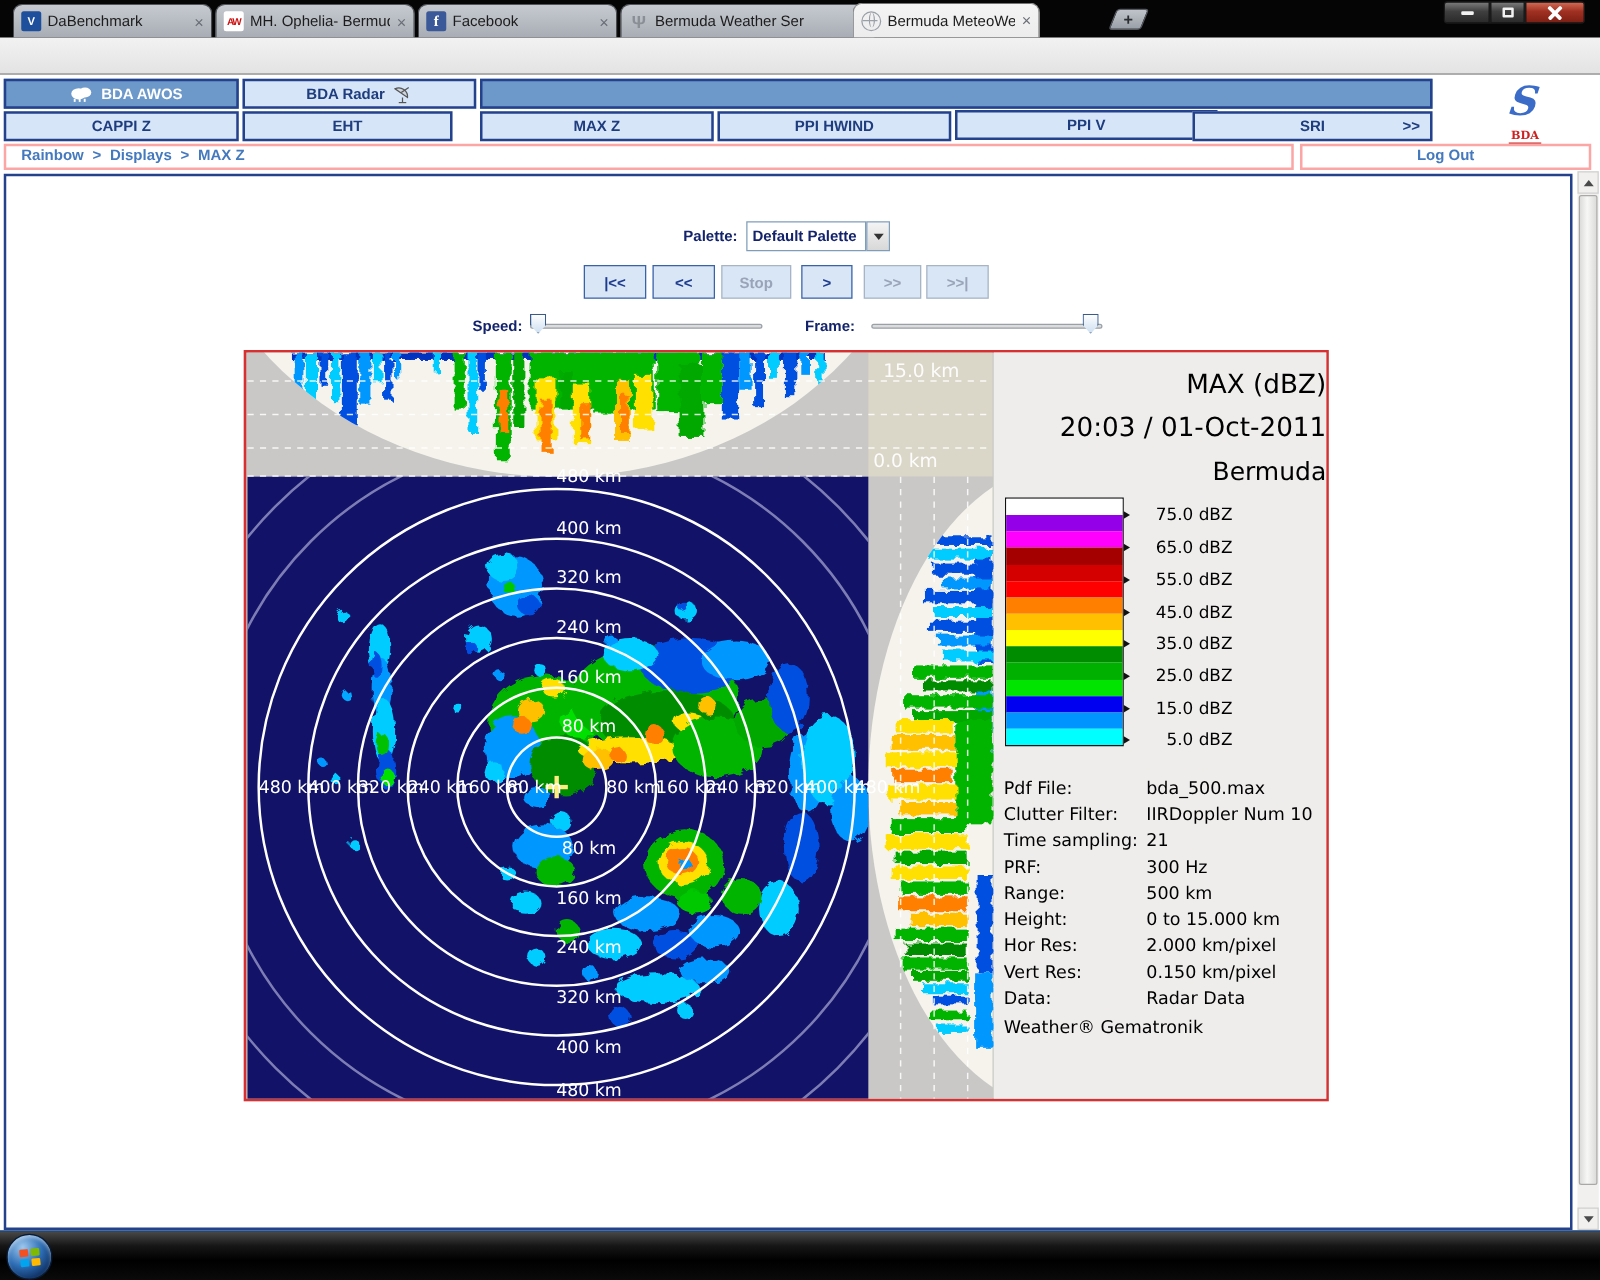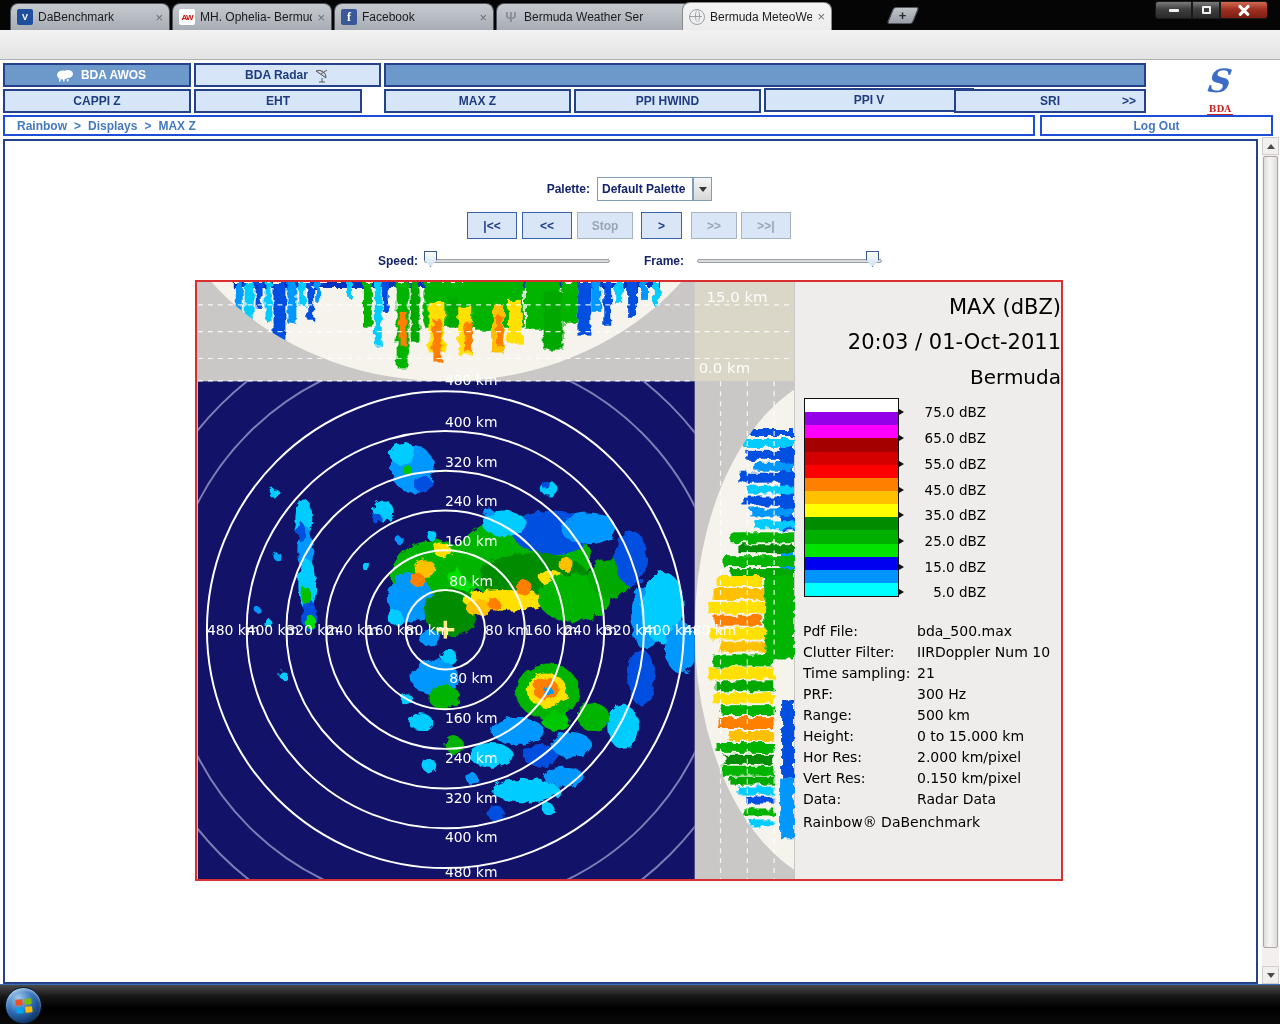--- a/index.html
+++ b/index.html
@@ -51,21 +51,21 @@
   .site-globe { width:13px; height:13px; border-radius:50%; border:1.5px solid #8a8a8a; position:relative; flex:0 0 13px;}
   .site-globe::before { content:""; position:absolute; left:0; top:4.5px; width:10px; height:1.5px; background:#8a8a8a;}
 
   
   .page { left:0; top:60px; width:1280px; height:924px; background:#fff; }
   .navbtn { height:24px; border:2px solid #24418c; display:flex; align-items:center; justify-content:center;
     gap:6px; font-size:12px; font-weight:bold; cursor:pointer; }
   .steel { background:#6d98ca; color:#fff; }
   .lite  { background:#d6e6f8; color:#1e3c7e; }
   .more  { position:absolute; right:8px; color:#1e3c7e; font-weight:bold; }
-  .crumbbox { border:2px solid #1d4ed8; display:flex; align-items:center; font-size:12px; font-weight:bold; color:#4479be; }
+  .crumbbox { border:2px solid #fca5a5; display:flex; font-size:12px; font-weight:bold; color:#4479be; }
   .crumbbox span { margin-right:7px; cursor:pointer; }
   .contentbox { left:3px; top:79px; width:1255px; height:845px; border:2px solid #24418c; background:#fff; }
   .disp-title { left:0; top:85px; width:1255px; text-align:center; color:#1e3c8e; font-size:16px; font-weight:bold; }
   .pal-label { left:462px; top:122px; width:128px; text-align:right; font-size:12px; font-weight:bold; color:#14246c; }
   .combo { left:597px; top:117px; width:96px; height:24px; border:1px solid #7f9db9; background:#fff;
     display:flex; align-items:center; font-size:12px; font-weight:bold; color:#14246c; padding-left:4px; }
   .combo-btn { left:693px; top:117px; width:19px; height:24px; border:1px solid #7f9db9;
     background:linear-gradient(#f4f4f4,#d8d8d8); display:flex; align-items:center; justify-content:center; }
   .combo-btn i { width:0; height:0; border:4px solid transparent; border-top:5px solid #333; margin-top:4px; }
   .tbtn { top:152px; height:27px; background:#d8e6f6; display:flex; align-items:center; justify-content:center;
@@ -602,21 +602,21 @@
             <span class="v">2.000 km/pixel</span>
           </div>
         <div class="row">
             <span class="k">Vert Res:</span>
             <span class="v">0.150 km/pixel</span>
           </div>
         <div class="row">
             <span class="k">Data:</span>
             <span class="v">Radar Data</span>
           </div>
-        <div class="foot">Rainbow® DaBenchmark</div>
+        <div class="foot">Weather® Gematronik</div>
       </div>
     </div>
   </div>
 
   <div class="abs sbar">
     <div class="sbtn up" style="top:0">
         <i></i>
       </div>
     <div class="sthumb"></div>
     <div class="sbtn dn" style="top:829px">

